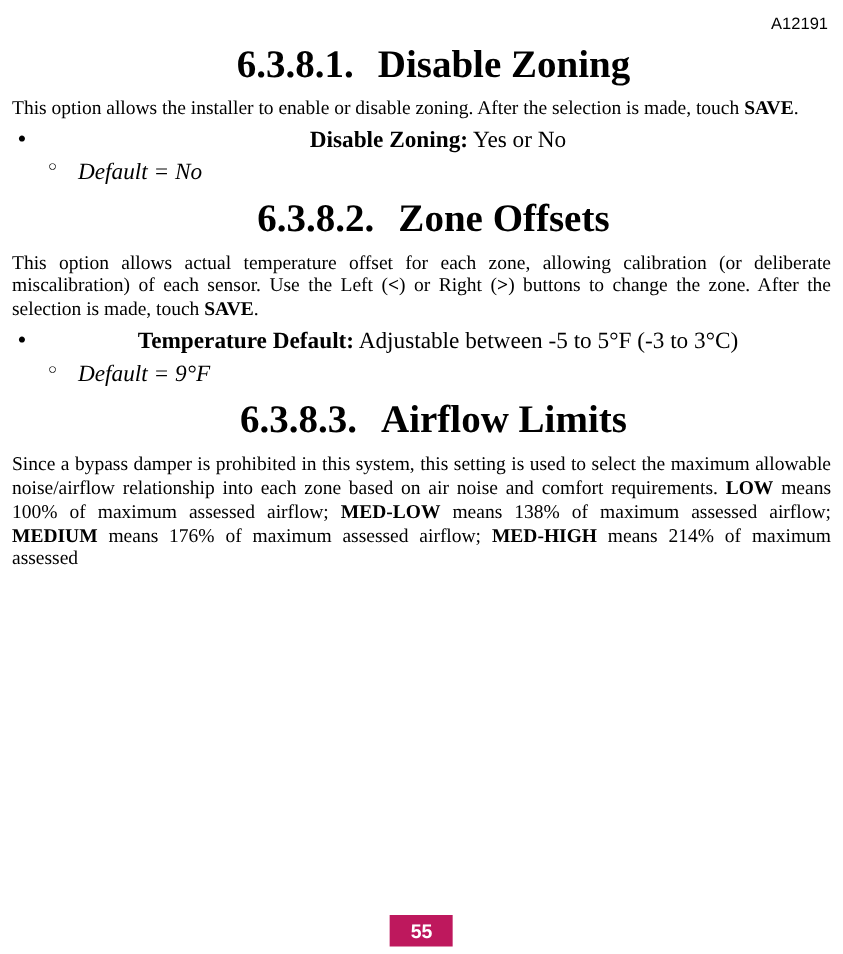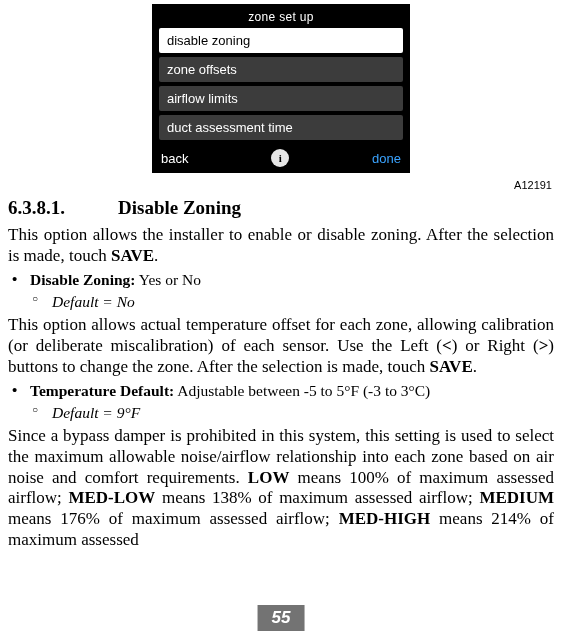--- a/index.html
+++ b/index.html
@@ -13,70 +13,56 @@
   .device .menu { padding: 0 6px 2px 6px; }
   .device .menu-item { background: #3c3c3c; color: #fff; border-radius: 2px; padding: 5px 8px; margin-bottom: 4px; font-size: 13px; }
   .device .menu-item.selected { background: #ffffff; color: #000; }
   .device .footer { display: flex; align-items: center; justify-content: space-between; padding: 3px 8px 5px 8px; font-size: 13px; }
   .device .footer .info-icon { width: 18px; height: 18px; border-radius: 50%; background: #e6e6e6; color: #000; display: flex; align-items: center; justify-content: center; font-weight: bold; font-family: "Times New Roman", serif; font-size: 11px; }
   .device .footer .done { color: #3aa3ff; }
 
   .fig-id { text-align: right; font-family: Arial, Helvetica, sans-serif; font-size: 11px; margin: 6px 2px 0 0; }
 
   
-  h2.section { font-family: "Times New Roman", Times, serif; font-weight: bold; font-size: 19px; margin: 6px 0 6px 0; }
+  h2.section { font-family: "Times New Roman", Times, serif; font-weight: bold; font-size: 26px; margin: 6px 0 6px 0; text-align: center; }
   h2.section .num { display: inline-block; width: 110px; }
-  p.body { font-size: 17px; line-height: 1.22; margin: 4px 0; text-align: justify; }
+  p.body { font-size: 13px; line-height: 1.22; margin: 4px 0; text-align: justify; }
   ul.bullets { list-style: none; margin: 4px 0 2px 0; padding: 0; }
-  ul.bullets > li { position: relative; padding-left: 22px; font-size: 15.5px; line-height: 1.25; margin: 2px 0; }
+  ul.bullets > li { position: relative; padding-left: 22px; font-size: 15.5px; line-height: 1.25; margin: 2px 0; text-align: center; }
   ul.bullets > li::before { content: "•"; position: absolute; left: 4px; top: 0; font-size: 15px; font-family: Arial, sans-serif; }
   ul.sub { list-style: none; margin: 2px 0 4px 0; padding: 0; font-style: italic; }
   ul.sub > li { position: relative; padding-left: 44px; font-size: 15.5px; line-height: 1.25; }
   ul.sub > li::before { content: "○"; position: absolute; left: 24px; top: 1px; font-size: 10px; font-family: Arial, sans-serif; }
   .b { font-weight: bold; }
 
-  .page-number { position: absolute; left: 50%; transform: translateX(-50%); bottom: 5px; background: #737373; color: #fff; font-family: Arial, Helvetica, sans-serif; font-weight: bold; font-size: 17px; padding: 3px 14px; font-style: italic; }
+  .page-number { position: absolute; left: 50%; transform: translateX(-50%); bottom: 5px; background: #be185d; color: #fff; font-family: Arial, Helvetica, sans-serif; font-weight: bold; font-size: 13px; padding: 3px 14px; }
 </style>
 </head>
 <body>
 
 <div class="page">
 
-  <div class="device-wrap">
-    <div class="device">
-      <div class="titlebar">zone set up</div>
-      <div class="menu" id="device-menu">
-          <div class="menu-item selected">disable zoning</div>
-          <div class="menu-item">zone offsets</div>
-          <div class="menu-item">airflow limits</div>
-          <div class="menu-item">duct assessment time</div>
-        </div>
-      <div class="footer">
-        <span>back</span>
-        <span class="info-icon">i</span>
-        <span class="done">done</span>
-      </div>
-    </div>
-  </div>
 
   <div class="fig-id">A12191</div>
 
   <div id="doc-body">
       <h2 class="section"><span class="num">6.3.8.1.</span>Disable Zoning</h2>
       <p class="body">This option allows the installer to enable or disable zoning. After the selection is made, touch <span class="b">SAVE</span>.</p>
       <ul class="bullets">
         <li><span class="b">Disable Zoning:</span> Yes or No</li>
         <ul class="sub">
           <li>Default = No</li>
         </ul>
       </ul>
+      <h2 class="section"><span class="num">6.3.8.2.</span>Zone Offsets</h2>
       <p class="body">This option allows actual temperature offset for each zone, allowing calibration (or deliberate miscalibration) of each sensor. Use the Left (<span class="b">&lt;</span>) or Right (<span class="b">&gt;</span>) buttons to change the zone. After the selection is made, touch <span class="b">SAVE</span>.</p>
       <ul class="bullets">
         <li><span class="b">Temperature Default:</span> Adjustable between -5 to 5°F (-3 to 3°C)</li>
         <ul class="sub">
           <li>Default = 9°F</li>
         </ul>
       </ul>
+      <h2 class="section"><span class="num">6.3.8.3.</span>Airflow Limits</h2>
       <p class="body">Since a bypass damper is prohibited in this system, this setting is used to select the maximum allowable noise/airflow relationship into each zone based on air noise and comfort requirements. <span class="b">LOW</span> means 100% of maximum assessed airflow; <span class="b">MED-LOW</span> means 138% of maximum assessed airflow; <span class="b">MEDIUM</span> means 176% of maximum assessed airflow; <span class="b">MED-HIGH</span> means 214% of maximum assessed</p>
     </div>
 
   <div class="page-number">55</div>
 </div>
 
 </body></html>

